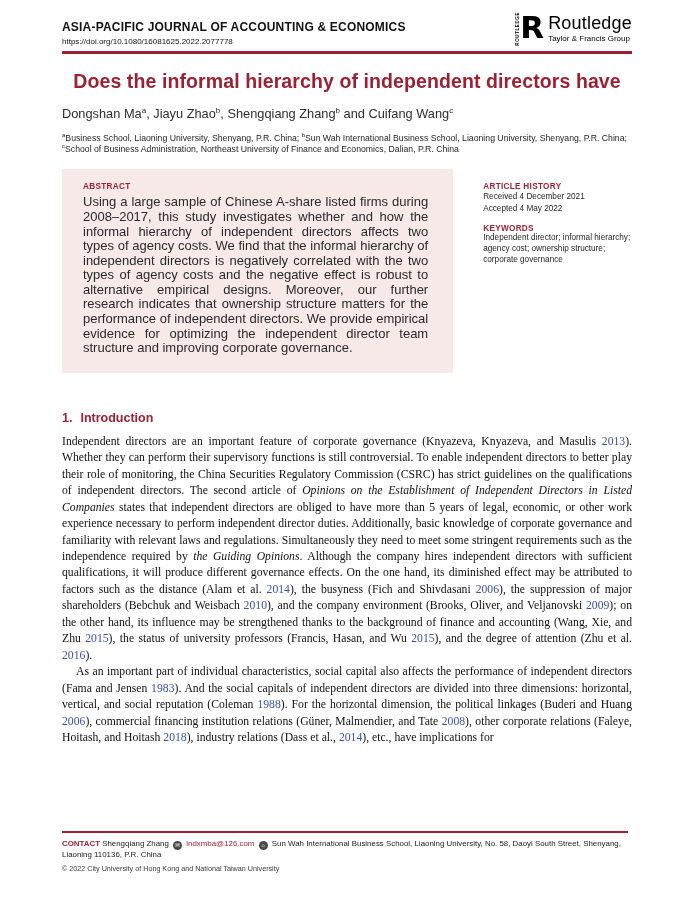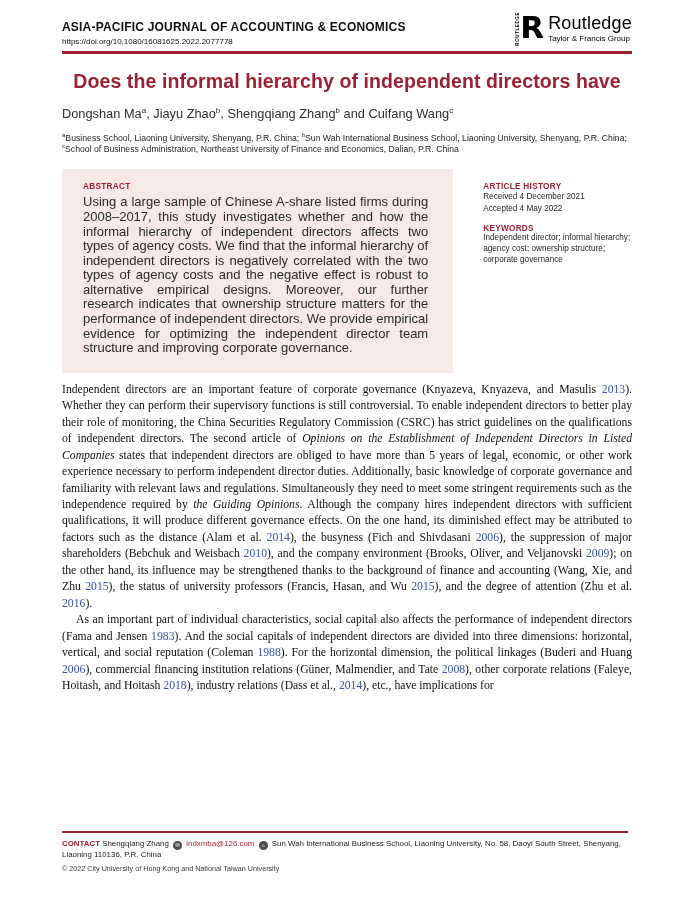--- a/index.html
+++ b/index.html
@@ -123,20 +123,23 @@
     <div class="meta-col">
       <div class="meta-label">ARTICLE HISTORY</div>
       <div class="meta-line">Received 4 December 2021</div>
       <div class="meta-line">Accepted 4 May 2022</div>
       <div class="meta-gap"></div>
       <div class="meta-label">KEYWORDS</div>
       <div class="meta-text">Independent director; informal hierarchy; agency cost; ownership structure; corporate governance</div>
     </div>
   </div>
 
+  <h2 class="section-heading">
+    <span class="num">1.</span><span>Introduction</span>
+  </h2>
   <div class="body-text">
     <p class="first"><span>Independent directors are an important feature of corporate governance (Knyazeva, Knyazeva, and Masulis </span><span class="cite">2013</span><span>). Whether they can perform their supervisory functions is still controversial. To enable independent directors to better play their role of monitoring, the China Securities Regulatory Commission (CSRC) has strict guidelines on the qualifications of independent directors. The second article of </span><span class="it">Opinions on the Establishment of Independent Directors in Listed Companies</span><span> states that independent directors are obliged to have more than 5 years of legal, economic, or other work experience necessary to perform independent director duties. Additionally, basic knowledge of corporate governance and familiarity with relevant laws and regulations. Simultaneously they need to meet some stringent requirements such as the independence required by </span><span class="it">the Guiding Opinions</span><span>. Although the company hires independent directors with sufficient qualifications, it will produce different governance effects. On the one hand, its diminished effect may be attributed to factors such as the distance (Alam et al. </span><span class="cite">2014</span><span>), the busyness (Fich and Shivdasani </span><span class="cite">2006</span><span>), the suppression of major shareholders (Bebchuk and Weisbach </span><span class="cite">2010</span><span>), and the company environment (Brooks, Oliver, and Veljanovski </span><span class="cite">2009</span><span>); on the other hand, its influence may be strengthened thanks to the background of finance and accounting (Wang, Xie, and Zhu </span><span class="cite">2015</span><span>), the status of university professors (Francis, Hasan, and Wu </span><span class="cite">2015</span><span>), and the degree of attention (Zhu et al. </span><span class="cite">2016</span><span>).</span></p>
     <p class="indented"><span>As an important part of individual characteristics, social capital also affects the performance of independent directors (Fama and Jensen </span><span class="cite">1983</span><span>). And the social capitals of independent directors are divided into three dimensions: horizontal, vertical, and social reputation (Coleman </span><span class="cite">1988</span><span>). For the horizontal dimension, the political linkages (Buderi and Huang </span><span class="cite">2006</span><span>), commercial financing institution relations (Güner, Malmendier, and Tate </span><span class="cite">2008</span><span>), other corporate relations (Faleye, Hoitash, and Hoitash </span><span class="cite">2018</span><span>), industry relations (Dass et al., </span><span class="cite">2014</span><span>), etc., have implications for</span></p>
   </div>
 
   <div class="footer">
     <div class="footer-rule"></div>
     <div class="contact">
       <span class="contact-label">CONTACT</span><span> Shengqiang Zhang </span><span class="icon-circle">
           <span>✉</span>

